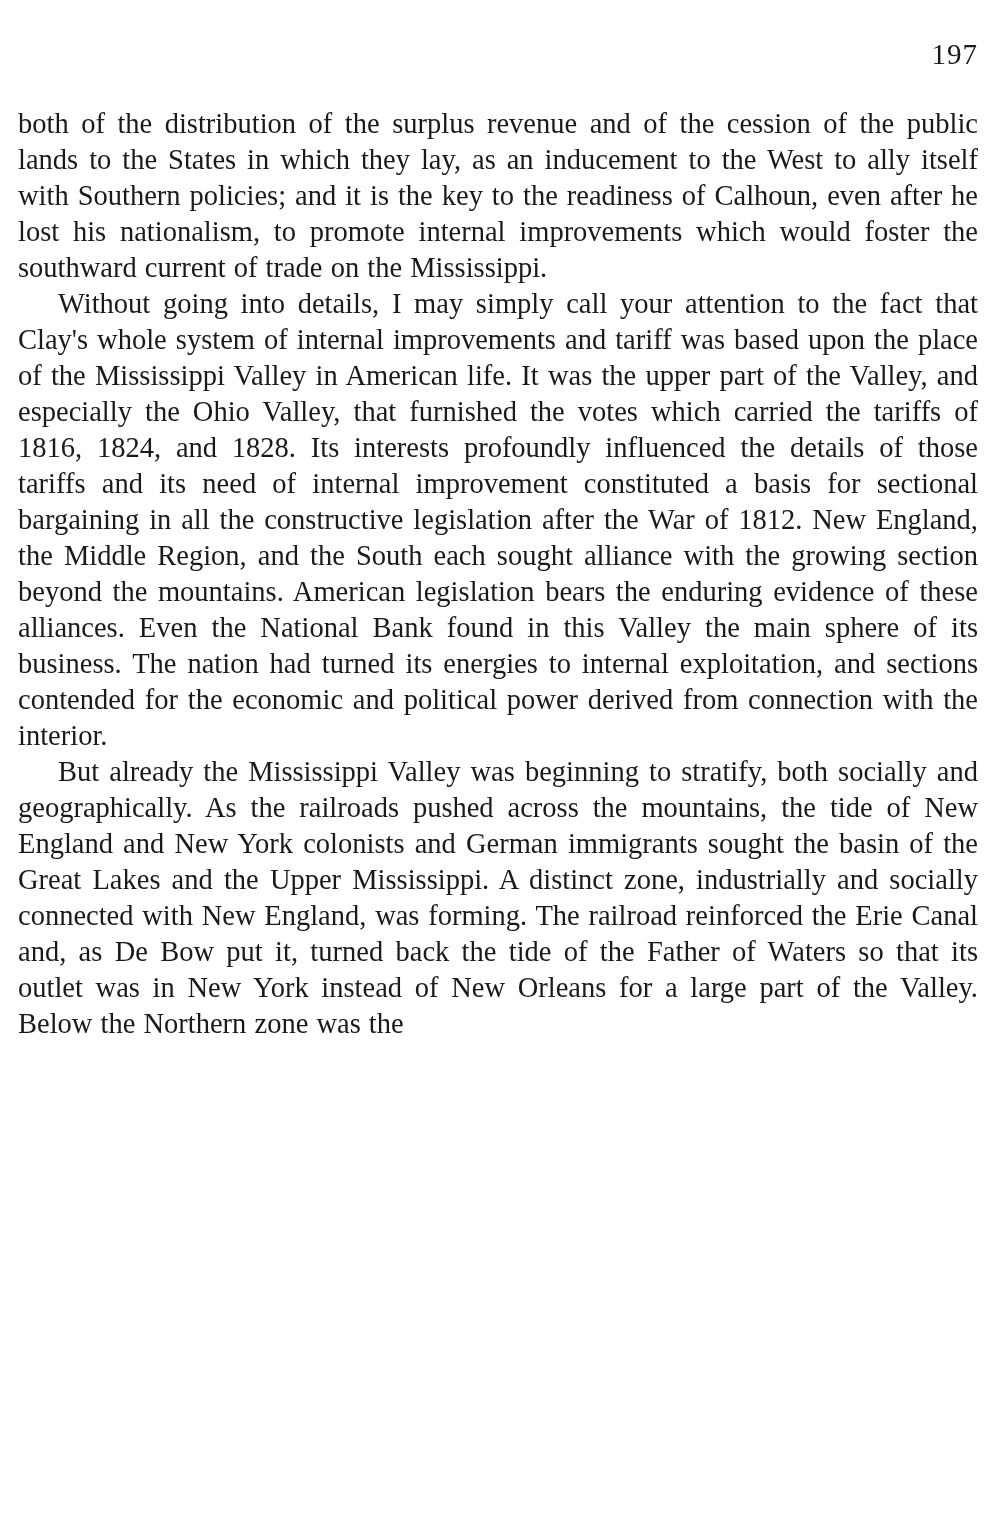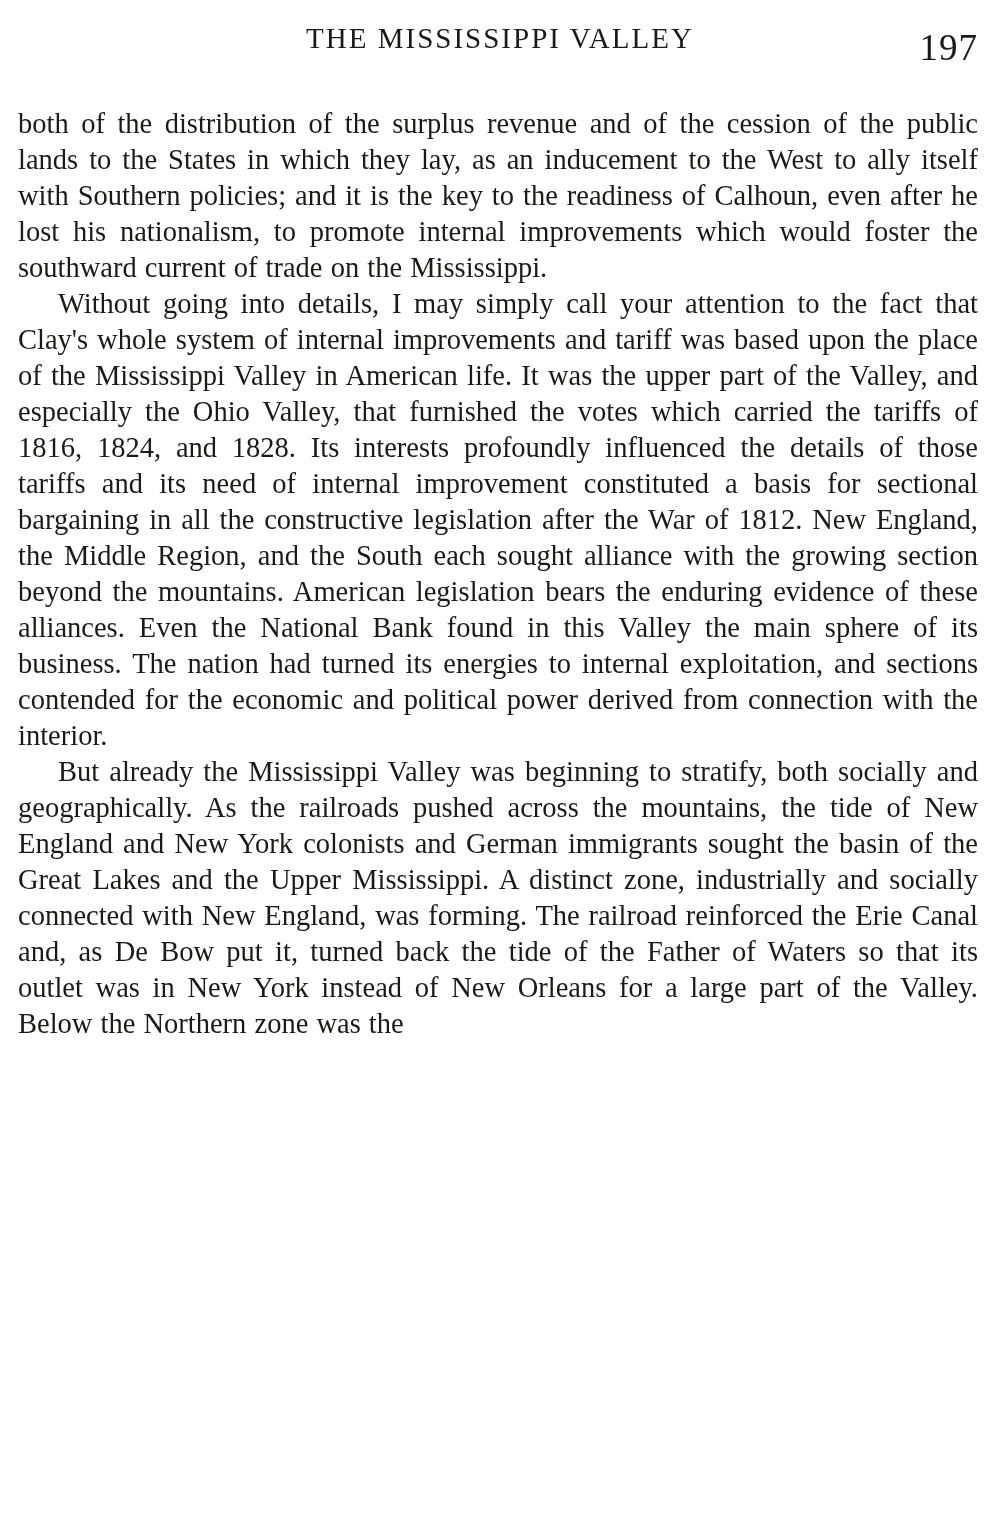--- a/index.html
+++ b/index.html
@@ -33,22 +33,22 @@
   .head-title {
     font-size: 29px;
     letter-spacing: 2.0px;
     font-variant: small-caps;
     text-transform: uppercase;
     white-space: nowrap;
   }
   .folio {
     position: absolute;
     right: 22px;
-    top: 4px;
-    font-size: 37px;
+    top: 16px;
+    font-size: 29px;
     letter-spacing: 1px;
   }
   .body-text {
     margin: 38px 22px 0 18px;
     font-size: 28.5px;
     line-height: 36px;
     text-align: justify;
     text-justify: inter-word;
   }
   .body-text p {
@@ -64,21 +64,20 @@
   .body-text p {
     word-spacing: 1.0px;
   }
 </style>
 </head>
 <body>
 
 <div class="page">
 
   <div class="running-head">
-    <span class="head-title">The Mississippi Valley</span>
     <span class="folio">197</span>
   </div>
 
   <div class="body-text">
 
     <p class="noindent">both of the distribution of the surplus revenue and of the cession of the public lands to the States in which they lay, as an inducement to the West to ally itself with Southern policies; and it is the key to the readiness of Calhoun, even after he lost his nationalism, to promote internal improvements which would foster the southward current of trade on the Mississippi.</p>
 
     <p><span>Without going into details, I may simply call your attention to the fact that Clay's whole system of internal improvements and tariff was based upon the place of the Mississippi Valley in American life. It was the upper part of the Valley, and especially the Ohio Valley, that furnished the votes which carried the tariffs of 1816, 1824, and 1828. Its interests profoundly influenced the details of those tariffs and its </span><span class="ital">need of internal improvement constituted a basis for sectional</span><span> bargaining in all the constructive legislation after the War of 1812. New England, the Middle Region, and the South each sought alliance with the growing section beyond the mountains. American legislation bears the enduring evidence of these alliances. Even the National Bank found in this Valley the main sphere of its business. The nation had turned its energies to internal exploitation, and sections contended for the economic and political power derived from connection with the interior.</span></p>
 
     <p>But already the Mississippi Valley was beginning to stratify, both socially and geographically. As the railroads pushed across the mountains, the tide of New England and New York colonists and German immigrants sought the basin of the Great Lakes and the Upper Mississippi. A distinct zone, industrially and socially connected with New England, was forming. The railroad reinforced the Erie Canal and, as De Bow put it, turned back the tide of the Father of Waters so that its outlet was in New York instead of New Orleans for a large part of the Valley. Below the Northern zone was the</p>

